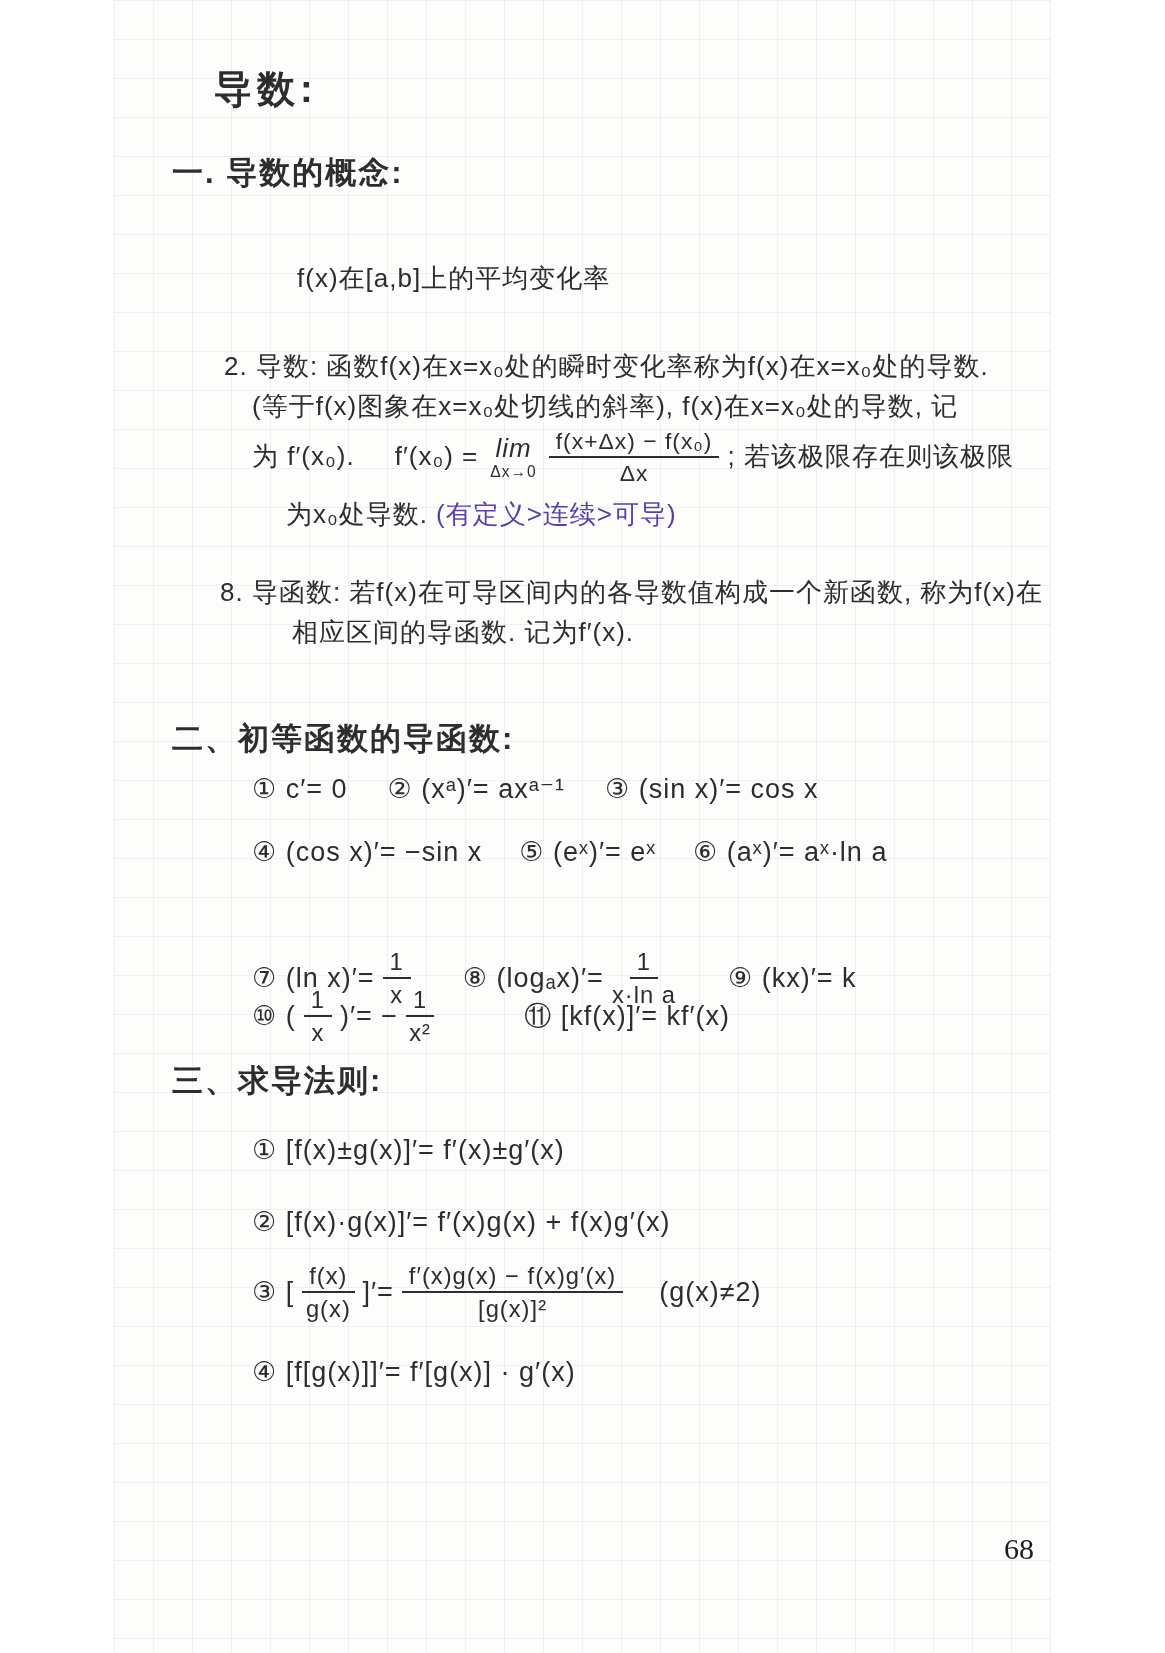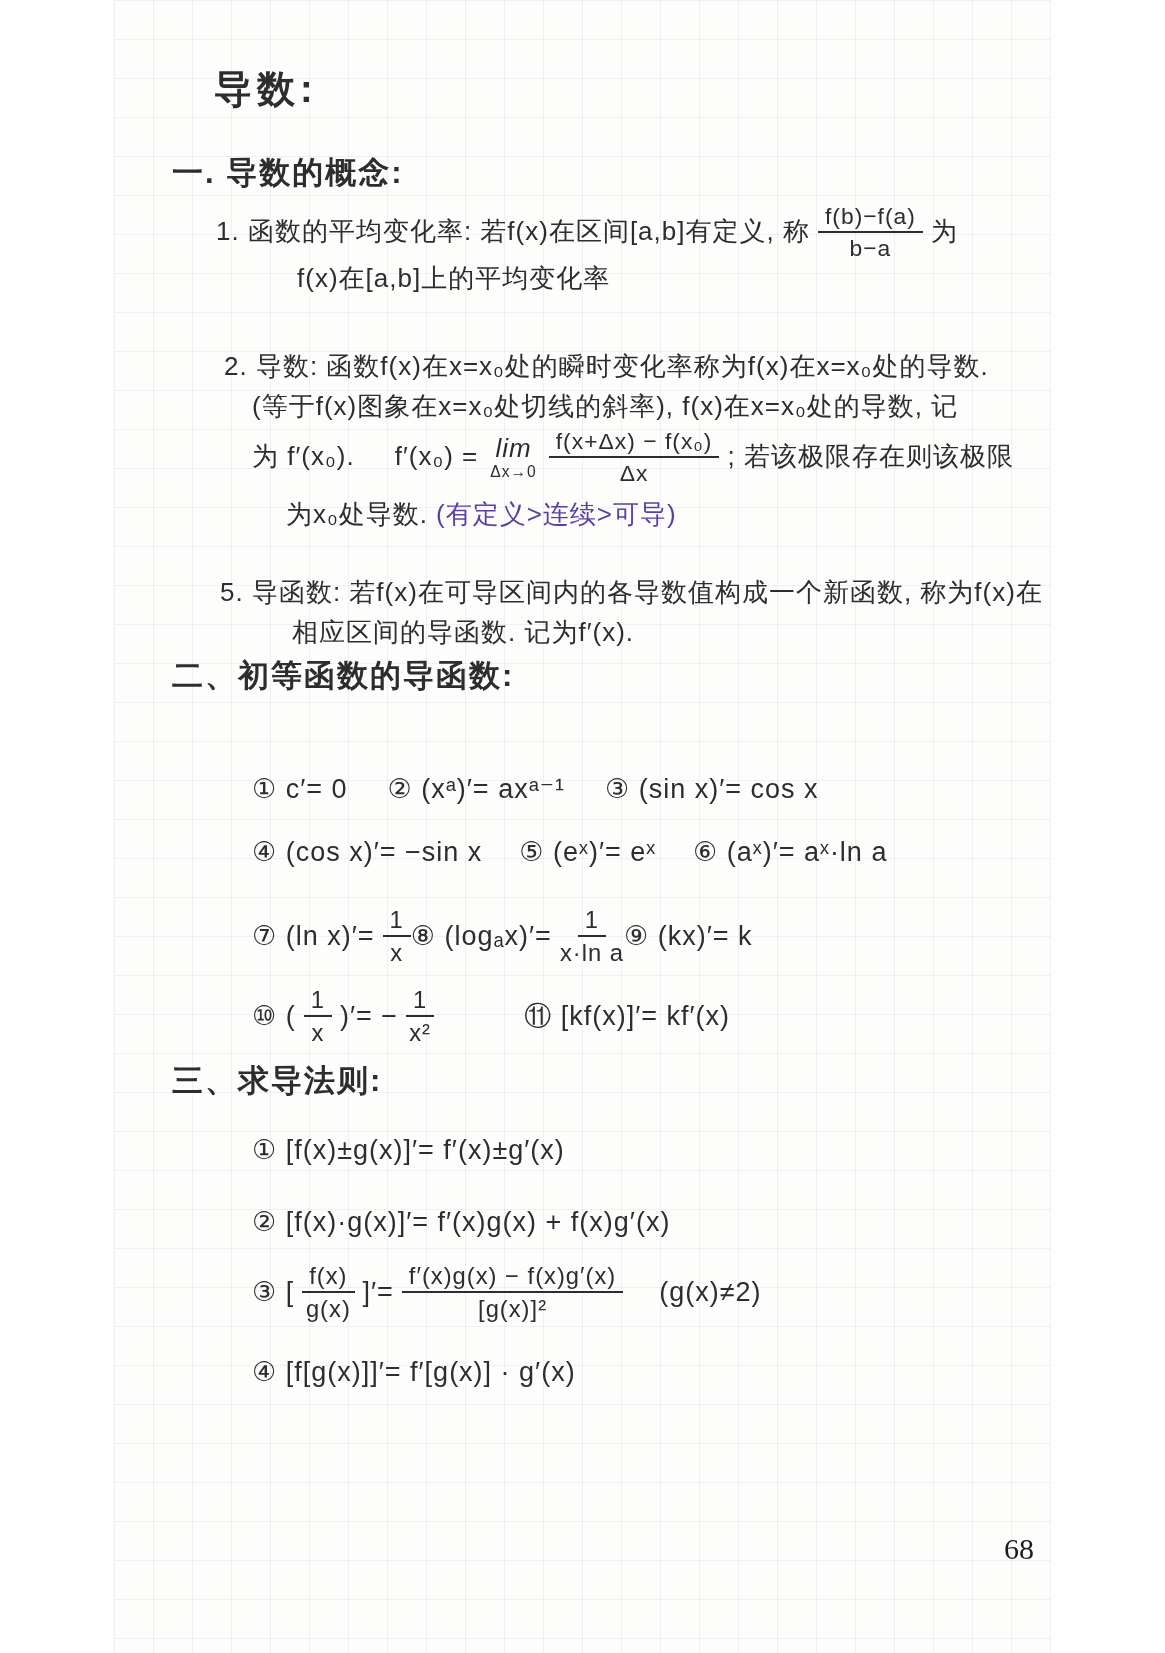--- a/index.html
+++ b/index.html
@@ -44,28 +44,20 @@
 </style>
 </head>
 <body>
 
 <div class="page">
 
   <div class="abs title" style="left:100px;top:64px;">导数:</div>
 
   <div class="abs h1" style="left:58px;top:152px;">一. 导数的概念:</div>
 
-  <div class="abs row gap-sm body-line" style="left:102px;top:203px;">
-    <span>1. 函数的平均变化率: 若f(x)在区间[a,b]有定义, 称</span>
-    <span class="frac">
-      <span class="num">f(b)−f(a)</span>
-      <span class="den">b−a</span>
-    </span>
-    <span>为</span>
-  </div>
   <div class="abs body-line" style="left:183px;top:262px;">f(x)在[a,b]上的平均变化率</div>
 
   <div class="abs body-line" style="left:110px;top:350px;">2. 导数: 函数f(x)在x=x₀处的瞬时变化率称为f(x)在x=x₀处的导数.</div>
   <div class="abs body-line" style="left:138px;top:390px;">(等于f(x)图象在x=x₀处切线的斜率),  f(x)在x=x₀处的导数, 记</div>
 
   <div class="abs row gap-sm body-line" style="left:138px;top:428px;">
     <span>为 f′(x₀).</span>
     <span style="width:24px;"></span>
     <span>f′(x₀) =</span>
     <span class="lim">
@@ -77,38 +69,38 @@
       <span class="den">Δx</span>
     </span>
     <span>; 若该极限存在则该极限</span>
   </div>
 
   <div class="abs row gap-sm body-line" style="left:172px;top:498px;">
     <span>为x₀处导数.</span>
     <span class="purple">(有定义&gt;连续&gt;可导)</span>
   </div>
 
-  <div class="abs body-line" style="left:106px;top:576px;">5. 导函数: 若f(x)在可导区间内的各导数值构成一个新函数, 称为f(x)在</div>
+  <div class="abs body-line" style="left:106px;top:576px;">8. 导函数: 若f(x)在可导区间内的各导数值构成一个新函数, 称为f(x)在</div>
   <div class="abs body-line" style="left:178px;top:616px;">相应区间的导函数. 记为f′(x).</div>
 
-  <div class="abs h1" style="left:58px;top:655px;">二、初等函数的导函数:</div>
+  <div class="abs h1" style="left:58px;top:718px;">二、初等函数的导函数:</div>
 
   <div class="abs row formula" style="left:138px;top:773px;column-gap:40px;">
     <span>① c′= 0</span>
     <span>② (xᵃ)′= axᵃ⁻¹</span>
     <span>③ (sin x)′= cos x</span>
   </div>
 
   <div class="abs row formula" style="left:138px;top:836px;column-gap:37px;">
     <span>④ (cos x)′= −sin x</span>
     <span>⑤ (eˣ)′= eˣ</span>
     <span>⑥ (aˣ)′= aˣ·ln a</span>
   </div>
 
-  <div class="abs row formula" style="left:138px;top:906px;text-align:center;">
+  <div class="abs row formula" style="left:138px;top:948px;column-gap:52px;text-align:center;">
     <span class="row gap-sm">
       <span>⑦ (ln x)′=</span>
       <span class="frac">
         <span class="num">1</span>
         <span class="den">x</span>
       </span>
     </span>
     <span class="row gap-sm">
       <span>⑧ (logₐx)′=</span>
       <span class="frac">

